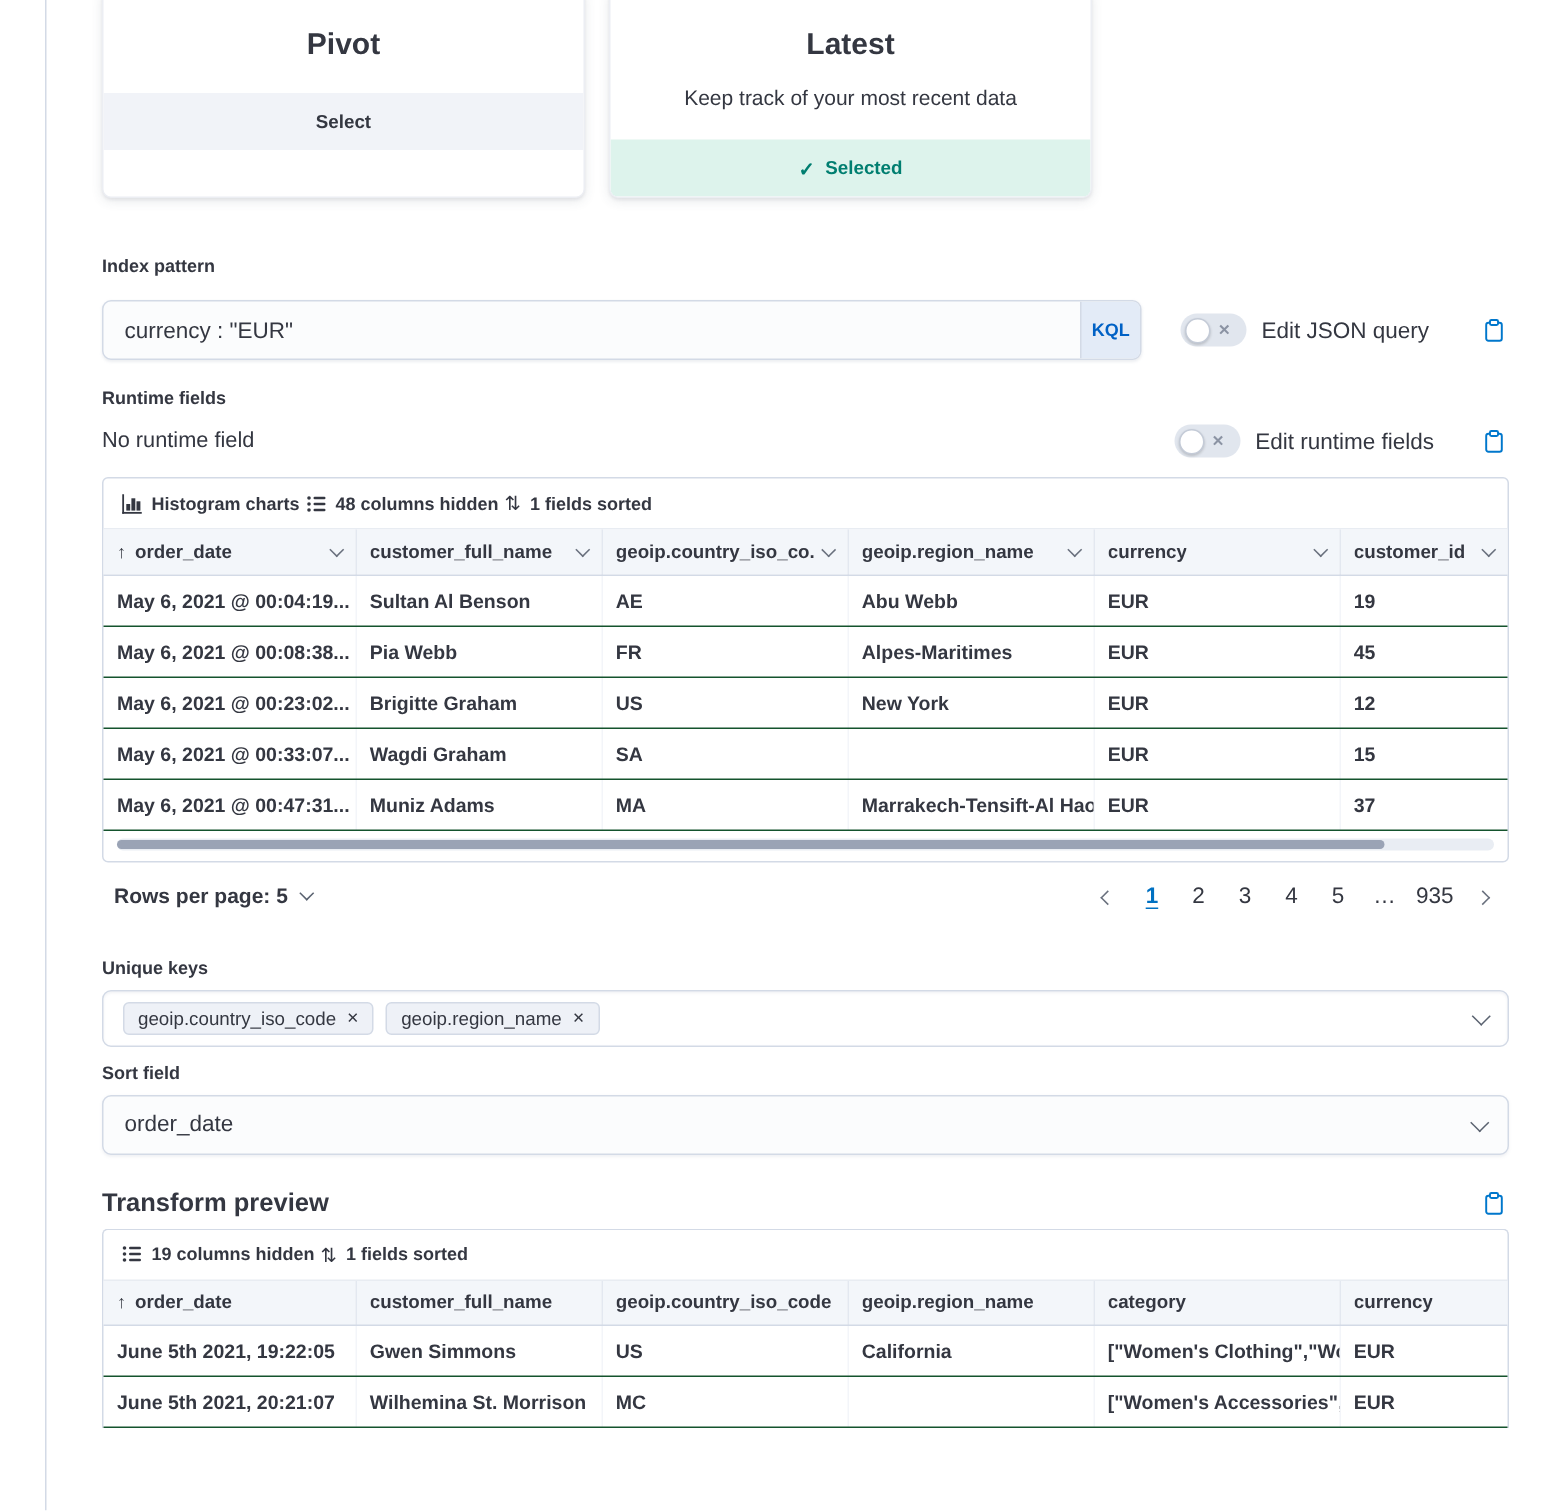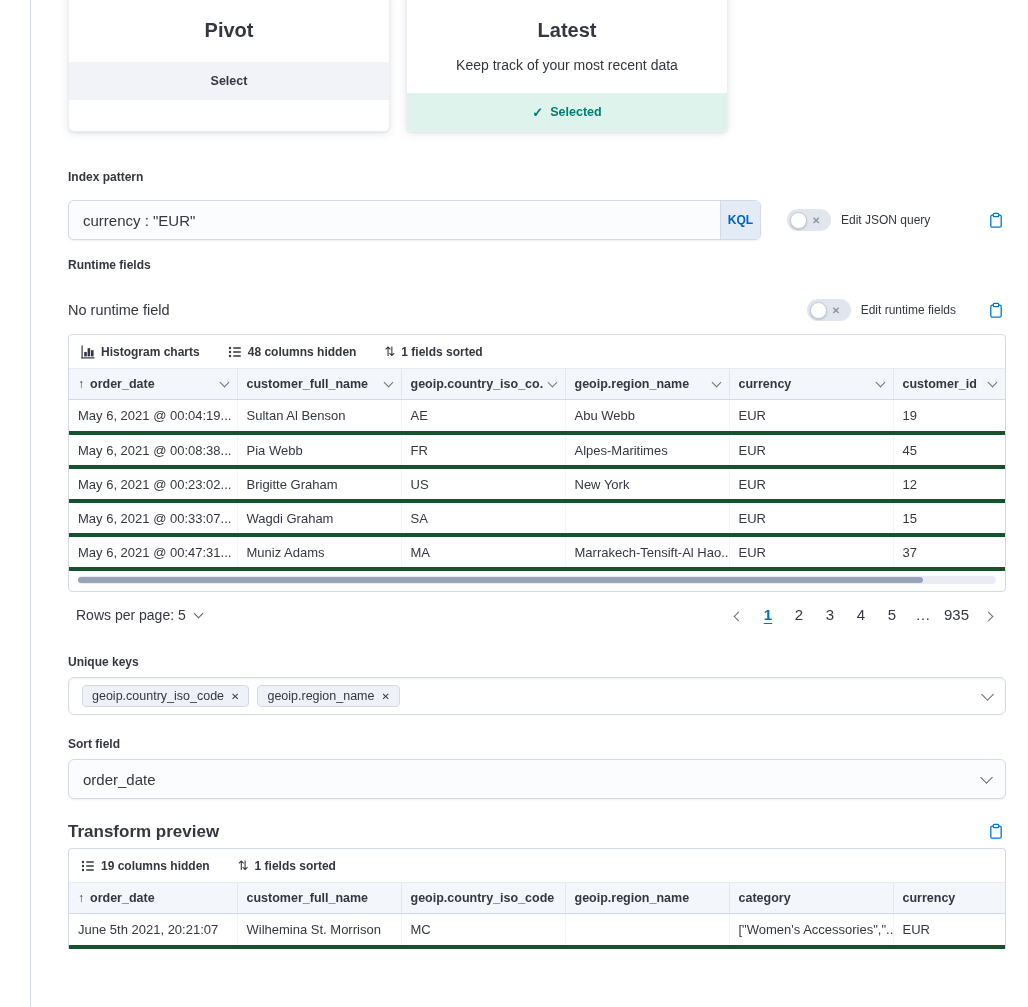--- a/index.html
+++ b/index.html
@@ -48,71 +48,71 @@
   .toggle-group { display:flex; align-items:center; gap:10px; margin-left:26px; }
   .switch {
     width:44px; height:22px; border-radius:12px; background:#e1e6ee;
     display:flex; align-items:center; padding:0 3px; cursor:pointer;
   }
   .knob {
     width:17px; height:17px; border-radius:50%; background:#fff;
     border:1px solid #c4cbd7; box-shadow:0 1px 2px rgba(0,0,0,.18);
   }
   .switch-x { font-size:10px; color:#8b93a3; font-weight:700; margin-left:5px; }
-  .toggle-label { font-size:12px; }
+  .toggle-label { font-size:15px; }
   .copy-btn { margin-left:auto; background:none; border:none; cursor:pointer; padding:2px; }
 
-  .runtime-row { display:flex; align-items:center; margin-top:24px; height:28px;text-align:right; }
+  .runtime-row { display:flex; align-items:center; margin-top:8px; height:28px;text-align:right; }
   .runtime-value { font-size:14.5px; }
   .runtime-row .toggle-group { margin-left:auto; }
   .runtime-row .copy-btn { margin-left:30px; }
 
   
   .grid-panel { margin-top:10px; border:1px solid #d3dae6; border-radius:4px; background:#fff; }
   .grid-toolbar {
-    height:34px; display:flex; align-items:center; padding:0 12px; gap:28px;
+    height:34px; display:flex; align-items:center; padding:0 12px; gap:4px;
     border-bottom:1px solid #e8ecf2;
   }
   .toolbar-btn {
     display:flex; align-items:center; gap:6px; background:none; border:none;
     font-family:inherit; font-size:12px; font-weight:700; color:#343741; cursor:pointer;
   }
   .sort-glyph { font-size:13px; font-weight:400; }
 
   table { width:100%; border-collapse:collapse; table-layout:fixed; }
   thead th {
     background:#f3f6fa; height:30px; font-size:12.5px; font-weight:700; text-align:left;
     padding:0 9px; border-bottom:1px solid #d3dae6; border-right:1px solid #e3e8f0;
   }
   thead th:last-child { border-right:none; }
   .th-wrap { display:flex; align-items:center; gap:6px; }
   .th-label { overflow:hidden; white-space:nowrap; }
   .sort-arrow { font-size:12px; font-weight:400; }
   tbody td {
     height:34px; padding:0 9px; font-size:13px; white-space:nowrap; overflow:hidden;
-    border-bottom:4px solid #14532d; border-right:1px solid #f3f5f9;
+    border-bottom:1px solid #14532d; border-right:1px solid #f3f5f9;font-weight:bold;
   }
   tbody td:last-child { border-right:none; }
 
   .chev {
     display:inline-block; width:7px; height:7px;
     border-right:1.6px solid #5a6270; border-bottom:1.6px solid #5a6270;
   }
   .chev.down { transform:rotate(45deg); margin-top:-3px; }
   .chev.left { transform:rotate(135deg); }
   .chev.right { transform:rotate(-45deg); }
   .hdr-chev { margin-left:auto; border-color:#69707d; }
   .chev.big { width:9px; height:9px; }
 
   .hscroll { height:8px; margin:5px 9px 7px; background:#e9edf3; border-radius:4px; position:relative; }
   .hscroll-thumb { position:absolute; left:0; top:1px; height:6px; width:92%; background:#9aa3b5; border-radius:3px; }
 
   
   .pagination-row { display:flex; align-items:center; margin-top:10px; padding:0 8px; }
-  .rows-per-page { display:flex; align-items:center; gap:9px; font-size:14px; cursor:pointer; }
+  .rows-per-page { display:flex; align-items:center; gap:9px; font-size:14px; cursor:pointer;font-weight:bold; }
   .pages { margin-left:auto; display:flex; align-items:center; gap:9px; font-size:15px; }
   .page { min-width:22px; text-align:center; padding:2px 1px; cursor:pointer; }
   .page.active { color:#0071c2; font-weight:700; text-decoration:underline; text-underline-offset:3px; }
   .page.ell { cursor:default; }
   .page-arrow { padding:4px 6px; cursor:pointer; }
   .page-arrow .chev { border-color:#69707d; }
 
   
   .label-tight { margin-top:28px; }
   .combo {
@@ -363,21 +363,21 @@
           <span class="pill-x">✕</span>
         </span>
         <span class="pill">
           <span class="pill-label">geoip.region_name</span>
           <span class="pill-x">✕</span>
         </span>
       </span>
     <span class="chev down big combo-chev"></span>
   </div>
 
-  <div class="form-label" style="margin-top:22px">Sort field</div>
+  <div class="form-label" style="margin-top:10px">Sort field</div>
   <div class="select-box">
     <span>order_date</span>
     <span class="chev down big"></span>
   </div>
 
   <div class="preview-header">
     <span class="preview-title">Transform preview</span>
     <button class="copy-btn">
       <svg width="16" height="17" viewBox="0 0 16 17" fill="none" stroke="#0077cc" stroke-width="1.3">
         <rect x="2.8" y="3.2" width="10.4" height="12" rx="1.5"></rect>
@@ -443,20 +443,28 @@
             </th>
             <th>
               <div class="th-wrap">
                 <span class="th-label">currency</span>
               </div>
             </th>
           </tr>
         </thead>
       <tbody id="preview-body">
           <tr>
+            <td>June 5th 2021, 19:22:05</td>
+            <td>Gwen Simmons</td>
+            <td>US</td>
+            <td>California</td>
+            <td>["Women's Clothing","Wo...</td>
+            <td>EUR</td>
+          </tr>
+          <tr>
             <td>June 5th 2021, 20:21:07</td>
             <td>Wilhemina St. Morrison</td>
             <td>MC</td>
             <td></td>
             <td>["Women's Accessories","...</td>
             <td>EUR</td>
           </tr>
         </tbody>
     </table>
   </div>

